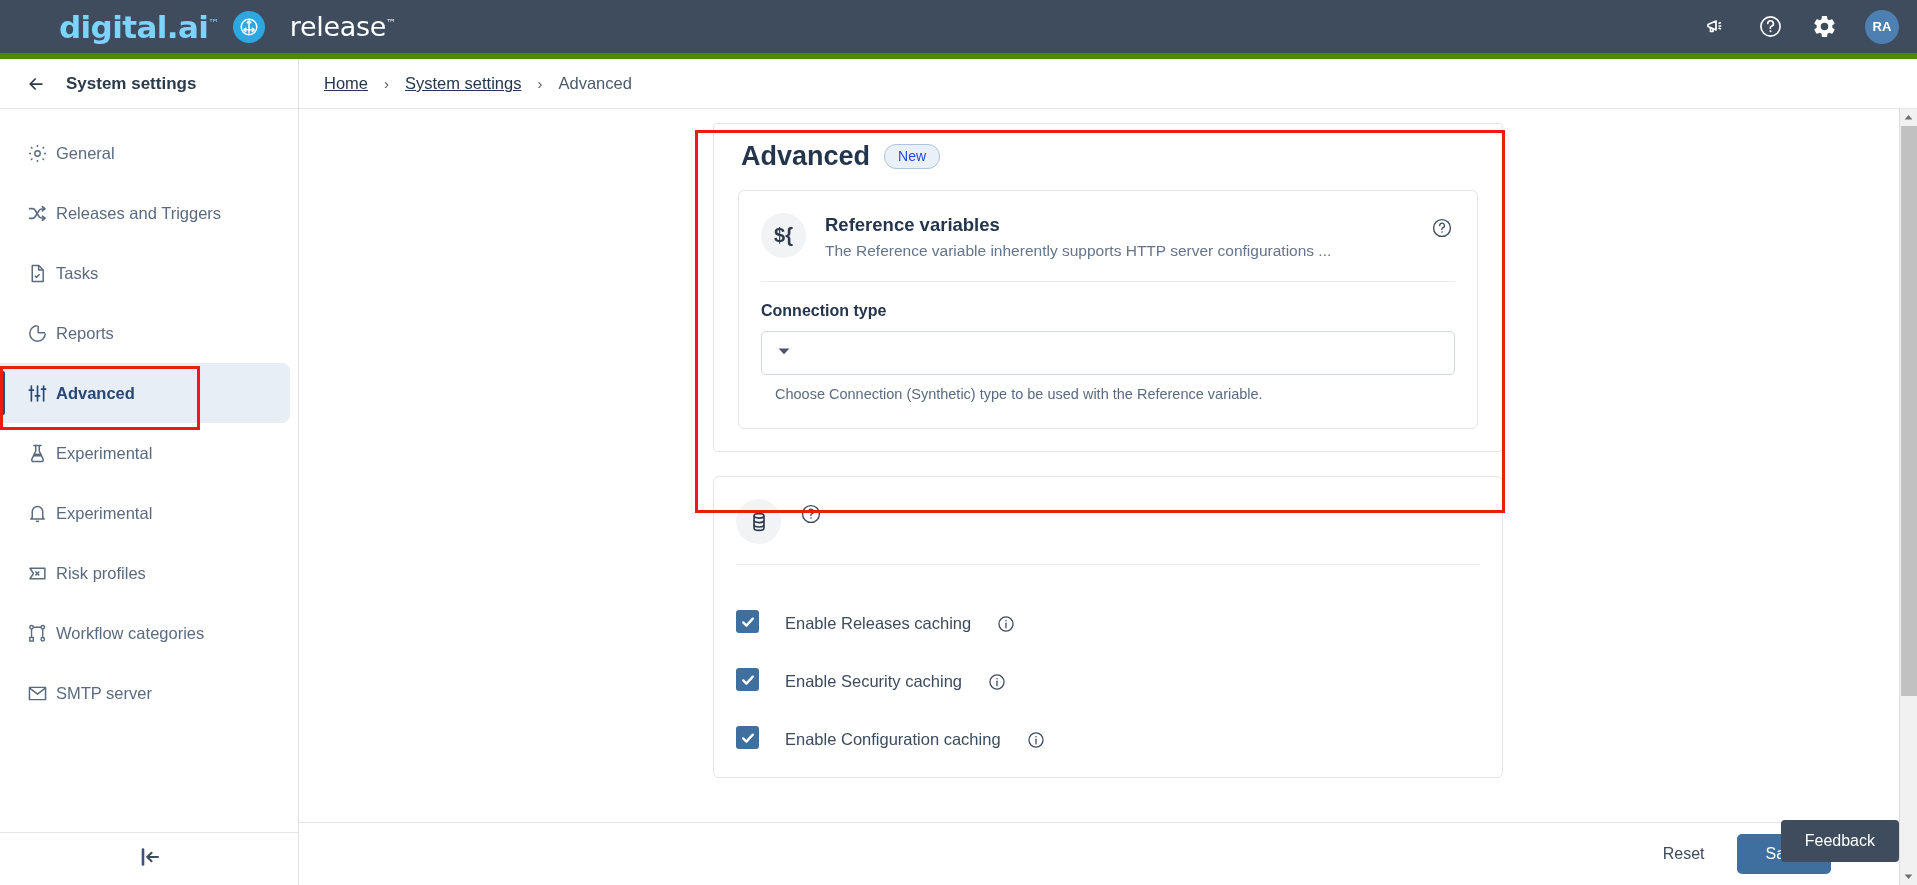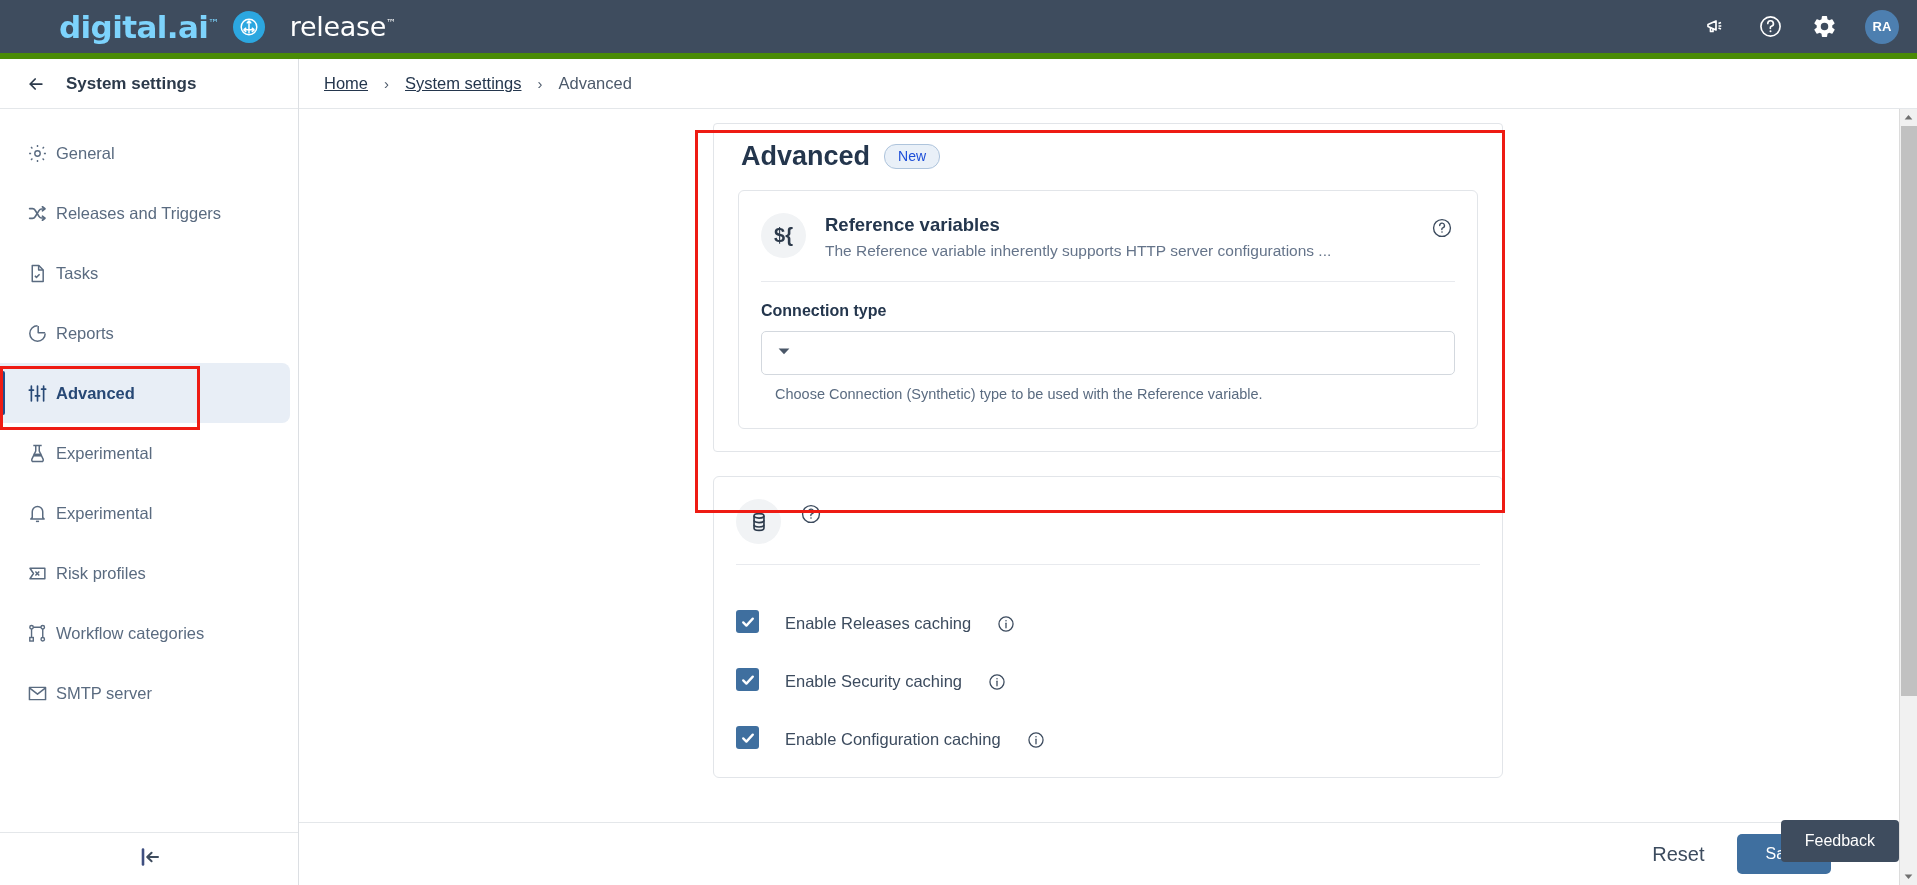--- a/index.html
+++ b/index.html
@@ -148,21 +148,21 @@
   }
 
   
   .footer {
     position: absolute; bottom: 0; left: 299px; right: 0; height: 63px;
     background: #ffffff; border-top: 1px solid #e4e7ea;
     display: flex; align-items: center; justify-content: flex-end;
     padding-right: 86px; gap: 28px;
   }
   .btn-reset {
-    font-size: 20px; color: #3c4b5e; background: none; border: none;
+    font-size: 16px; color: #3c4b5e; background: none; border: none;
     cursor: pointer; font-family: inherit; padding: 8px 4px;
   }
   .btn-save {
     font-size: 16px; color: #ffffff; background: #3f6f9f; border: none;
     border-radius: 5px; padding: 11px 29px; cursor: pointer; font-family: inherit;
   }
   .btn-feedback {
     position: absolute; right: 18px; bottom: 23px;
     background: #3e4c5e; color: #ffffff; font-size: 16px;
     border: none; border-radius: 4px; padding: 12px 24px;

